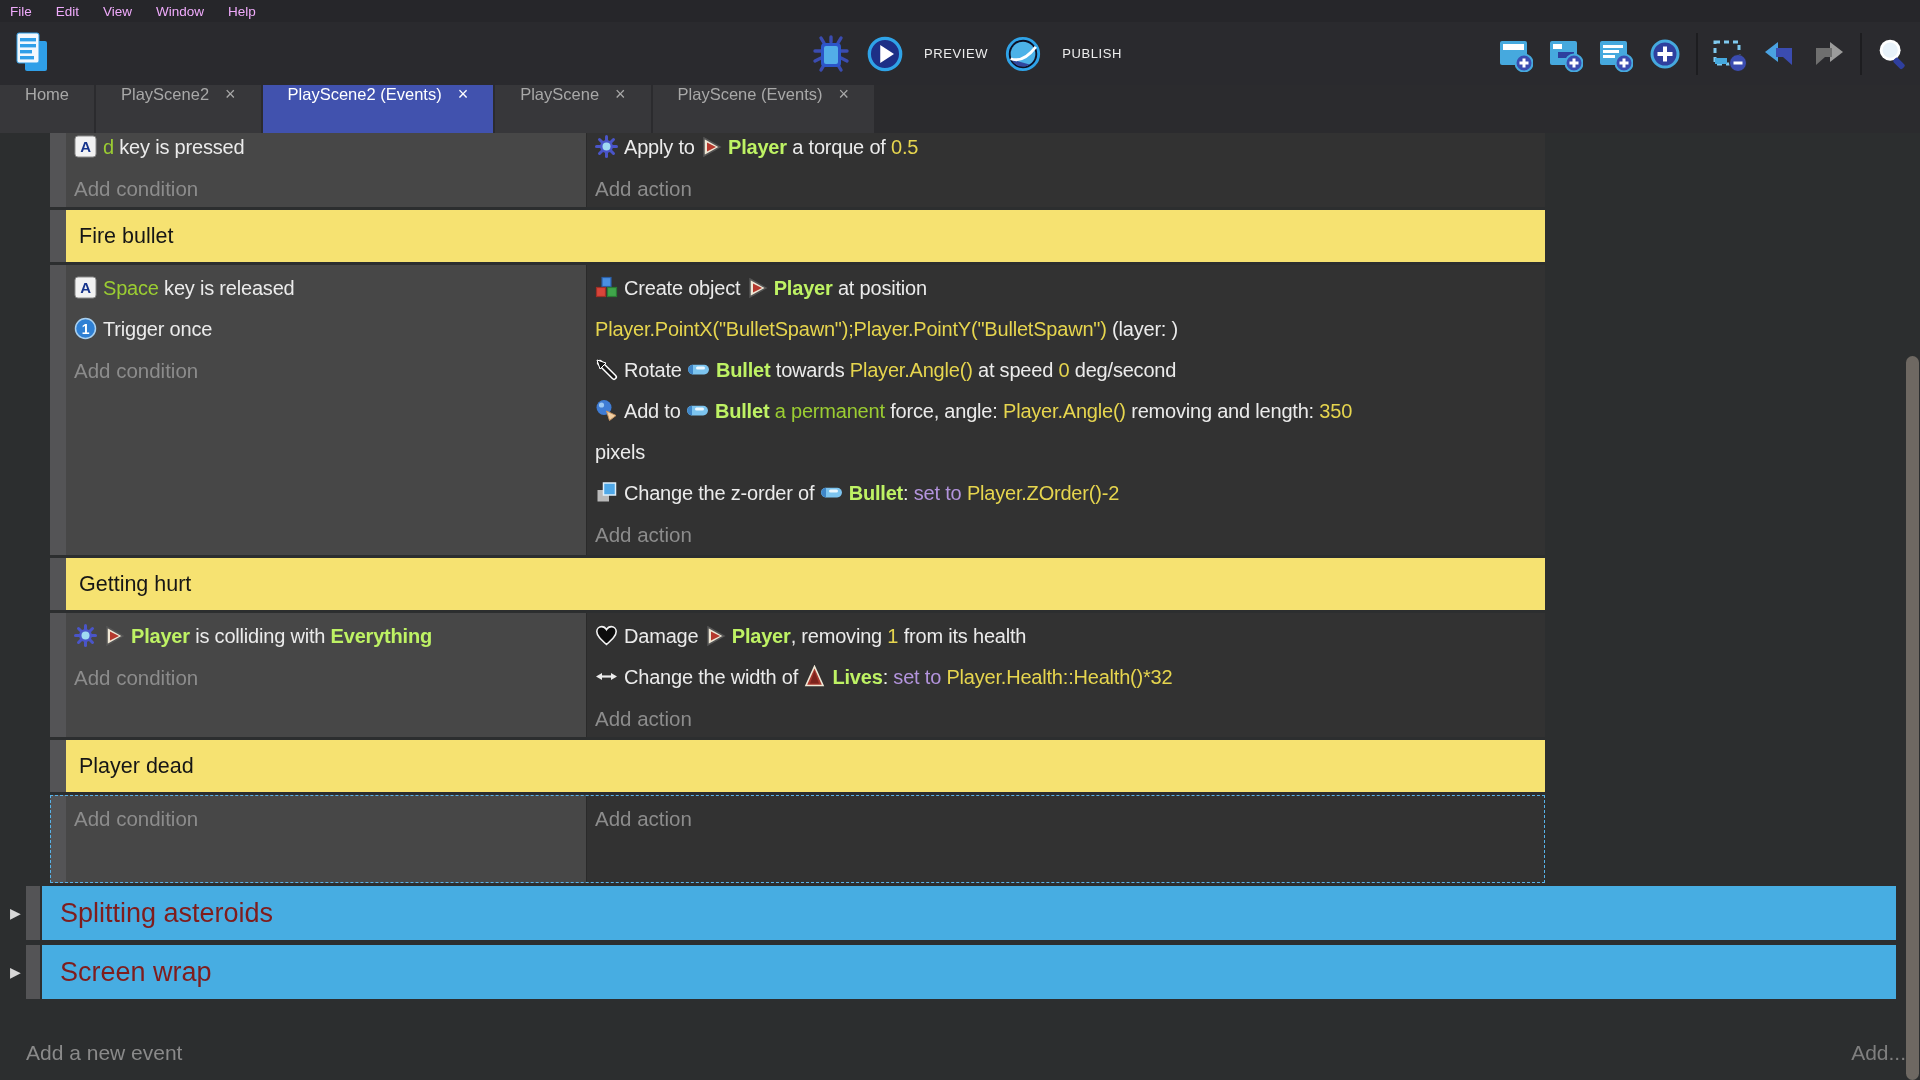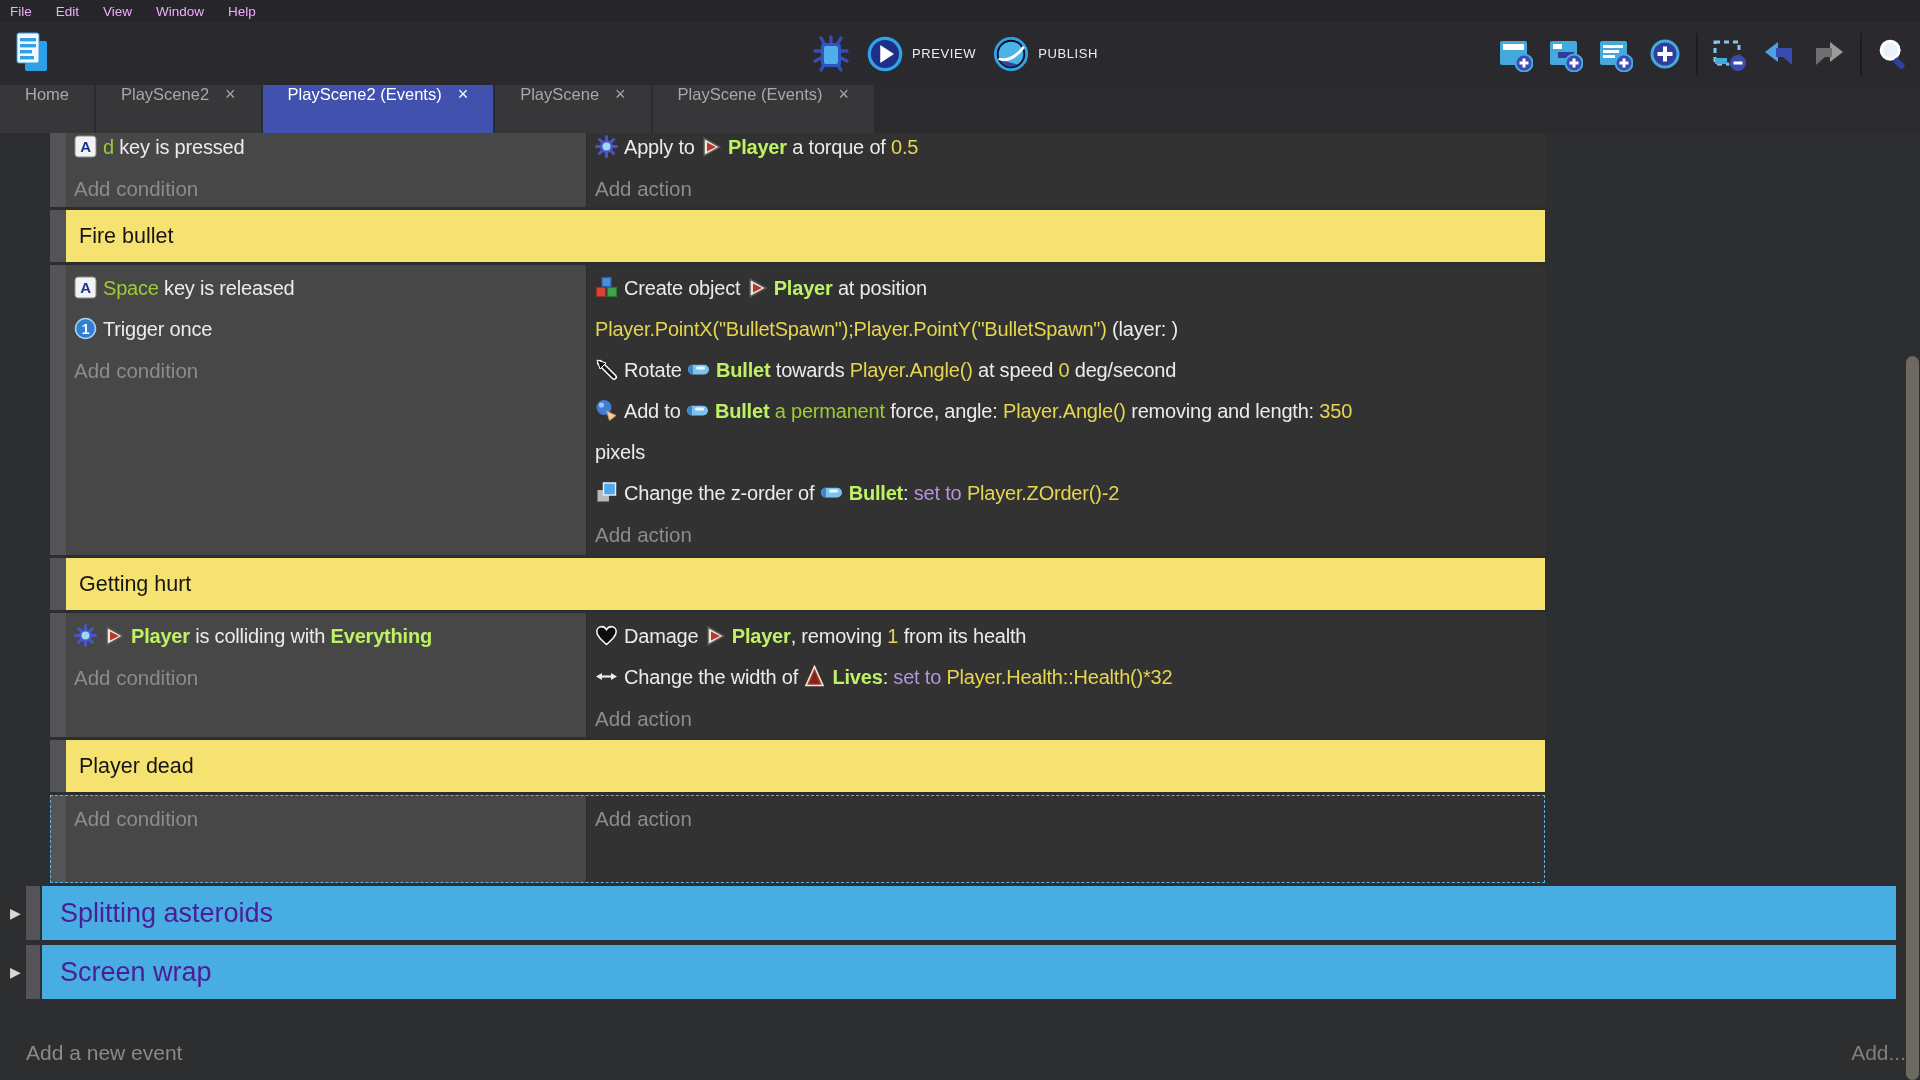--- a/index.html
+++ b/index.html
@@ -6,21 +6,21 @@
   html,body{width:1920px;height:1080px;overflow:hidden;background:#2c2e2f;
     font-family:"Liberation Sans","DejaVu Sans",sans-serif;position:relative}
   
   .menubar{height:22px;background:#26262a;display:flex;align-items:center;gap:24px;
     padding-left:10px;font-size:13.5px;color:#f0abfc}
   .menubar span{cursor:default}
   
   .toolbar{height:63px;background:#2a2a2e;position:relative}
   .logo{position:absolute;left:12px;top:8px}
   .toolbar-center{position:absolute;left:812px;top:0;height:63px;display:flex;align-items:center;gap:16px}
-  .tool-btn{display:flex;align-items:center;gap:8px;background:none;border:none;cursor:pointer}
+  .tool-btn{display:flex;align-items:center;gap:20px;background:none;border:none;cursor:pointer}
   .tool-label{font-size:13px;color:#ededed;letter-spacing:.6px;font-family:inherit}
   .toolbar-right{position:absolute;right:8px;top:0;height:63px;display:flex;align-items:center;gap:12px}
   .tb-btn{width:38px;height:38px;background:none;border:none;padding:0;cursor:pointer;display:flex;
     align-items:center;justify-content:center}
   .tb-sep{width:2px;height:42px;background:#1d1d20}
   
   .tabbar{height:48px;background:#2b2b2e;display:flex;align-items:stretch}
   .tab{display:flex;align-items:flex-start;gap:16px;padding:0 25px;background:#37373a;color:#a8a8a8;
     font-size:16.5px;margin-right:2px;cursor:pointer;white-space:nowrap}
   .tab.active{background:#4152ae;color:#fff}
@@ -47,21 +47,21 @@
   .seg-setto{color:#b394dd}
   .evt-icon{display:inline-block;vertical-align:middle;margin-right:6px;position:relative;top:-2px}
   .evt-icon svg{display:block}
   .row-event.selected{outline:1.5px dashed #58b2e8;outline-offset:-1px}
   .row-event.selected .lines{border:1px dashed #58b2e8}
   
   .row-group{position:relative;height:54px;margin-bottom:5px}
   .group-arrow{position:absolute;left:10px;top:50%;transform:translateY(-50%);
     color:#d8d8d8;font-size:14px;cursor:pointer}
   .group-handle{position:absolute;left:26px;top:0;bottom:0;width:14px;background:#545456}
-  .group-bar{margin-left:42px;margin-right:24px;height:100%;background:#47ade2;color:#4c1d95;
+  .group-bar{margin-left:42px;margin-right:24px;height:100%;background:#47ade2;color:#7f1d1d;
     font-size:27px;font-weight:500;display:flex;align-items:center;padding-left:18px;cursor:pointer}
   
   .add-row{height:74px;display:flex;align-items:center;justify-content:space-between;
     padding:24px 14px 0 26px;color:#8a8a8a;font-size:21px}
   .add-row .add-more{color:#7f7f7f;cursor:pointer}
   .add-row .add-new{cursor:pointer}
   
   .scroll-thumb{position:absolute;right:1px;top:356px;width:13px;height:724px;
     background:#6e6862;border-radius:7px}
 </style>

